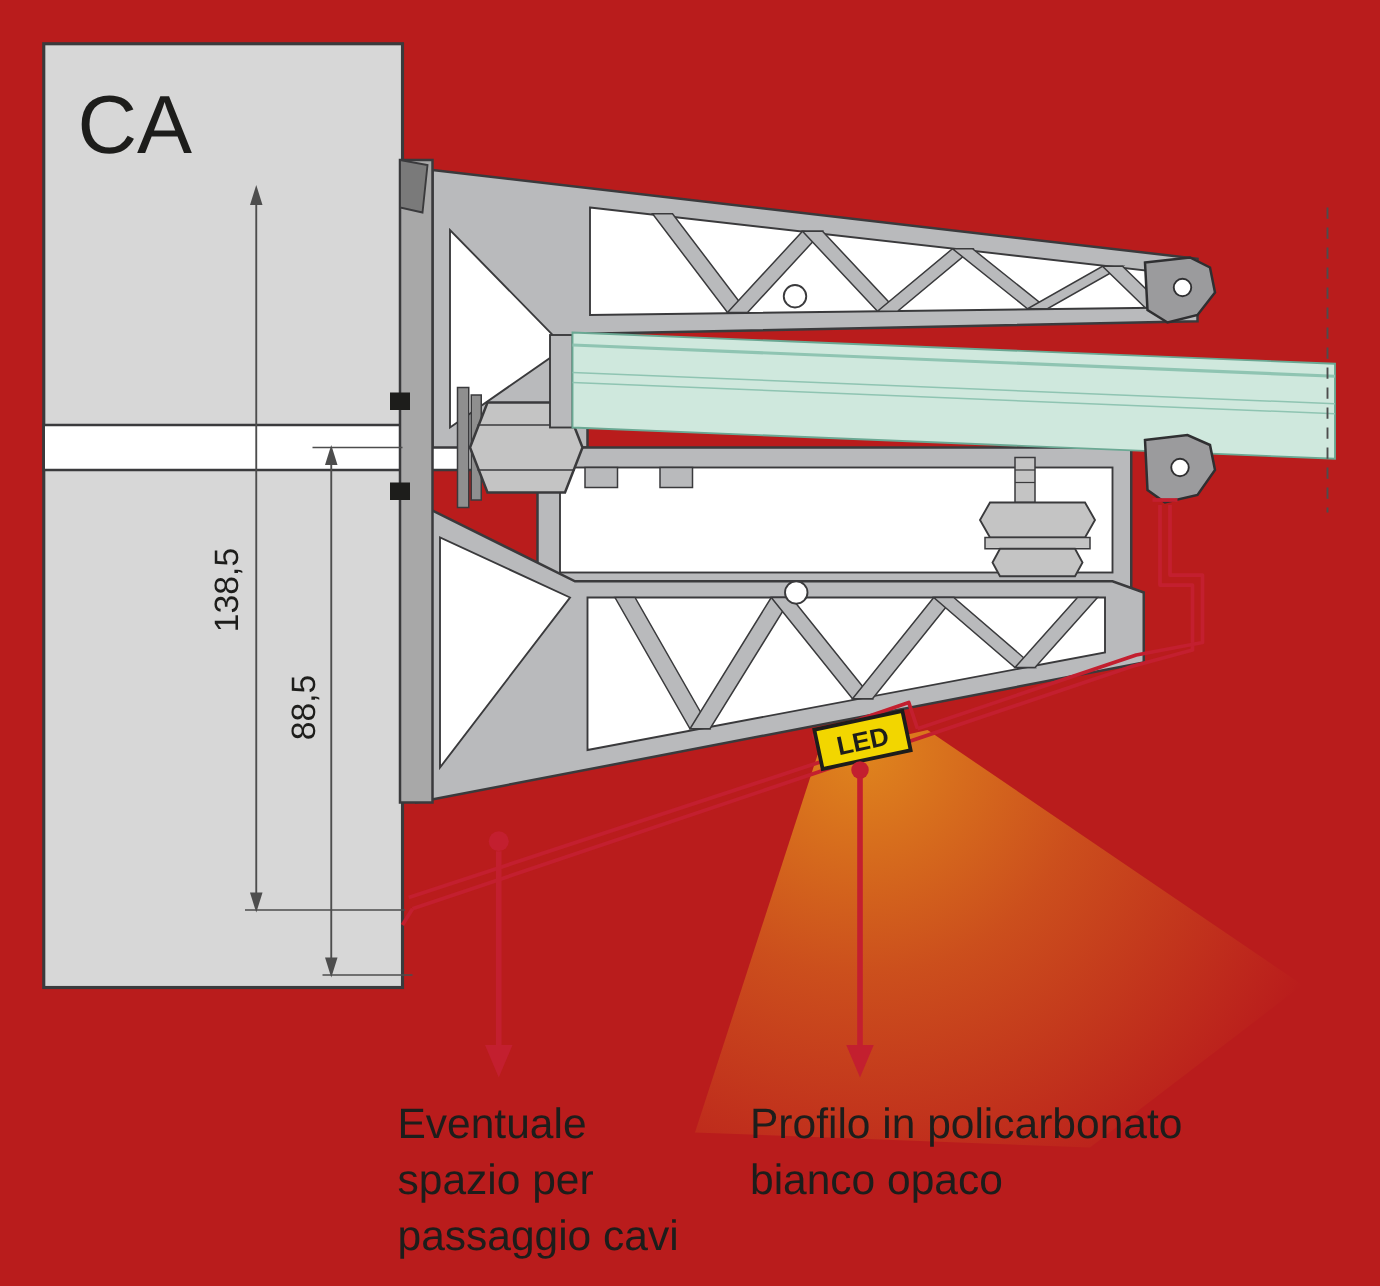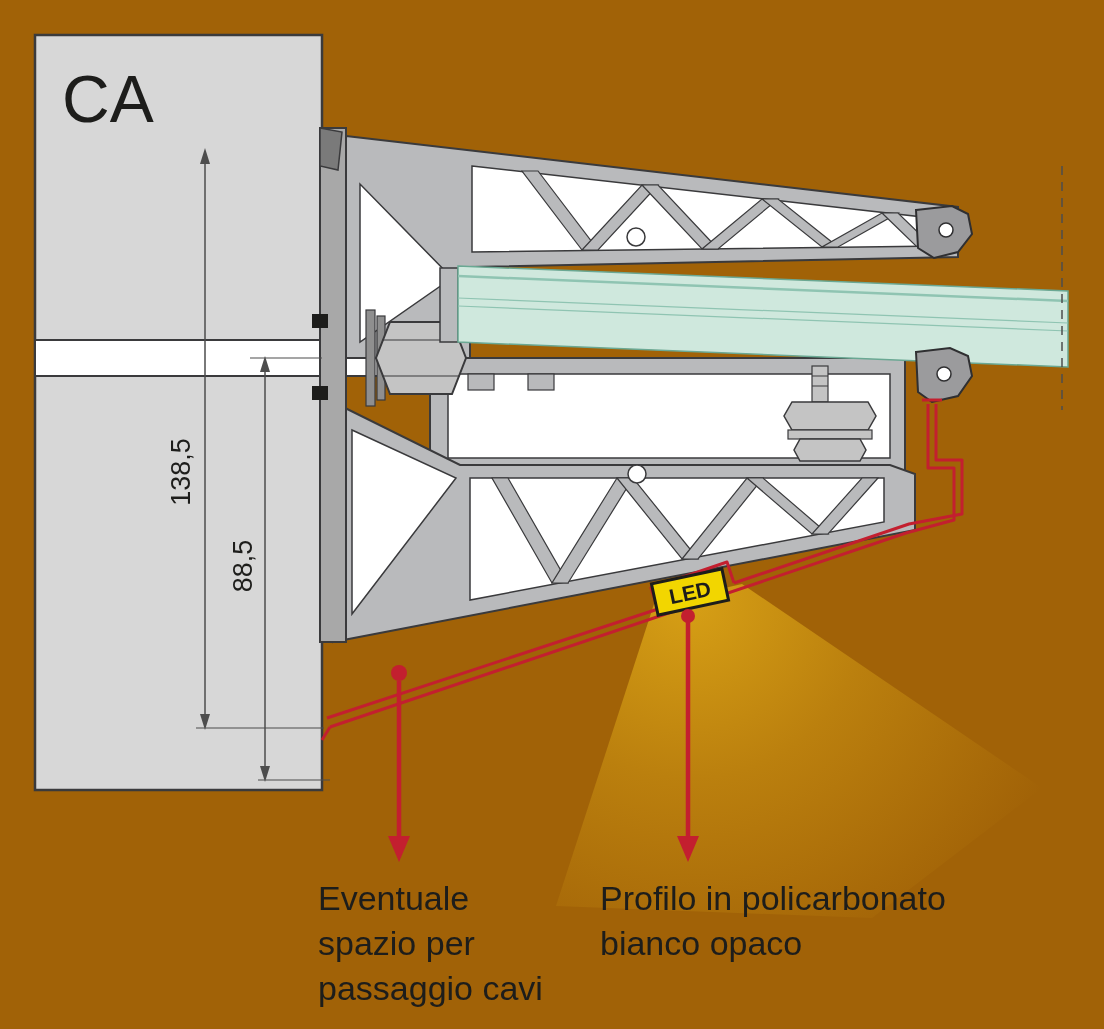--- a/index.html
+++ b/index.html
@@ -1,16 +1,16 @@
 <!DOCTYPE html>
 <html><head>
 <meta charset="utf-8">
 <style>
   html,body{margin:0;padding:0;background:#fff;}
-  #stage{position:relative;width:1104px;height:1029px;background:#a16207;overflow:hidden;
+  #stage{position:relative;width:1104px;height:1029px;background:#b91c1c;overflow:hidden;
          font-family:"Liberation Sans", sans-serif;}
   svg{display:block;}
   text{font-family:"Liberation Sans", sans-serif;fill:#1d1d1b;}
   .outline{stroke:#3a3a3c;}
 </style>
 </head>
 <body>
 
 <div id="stage">
 <svg width="1104" height="1029" viewBox="0 0 1104 1029">

